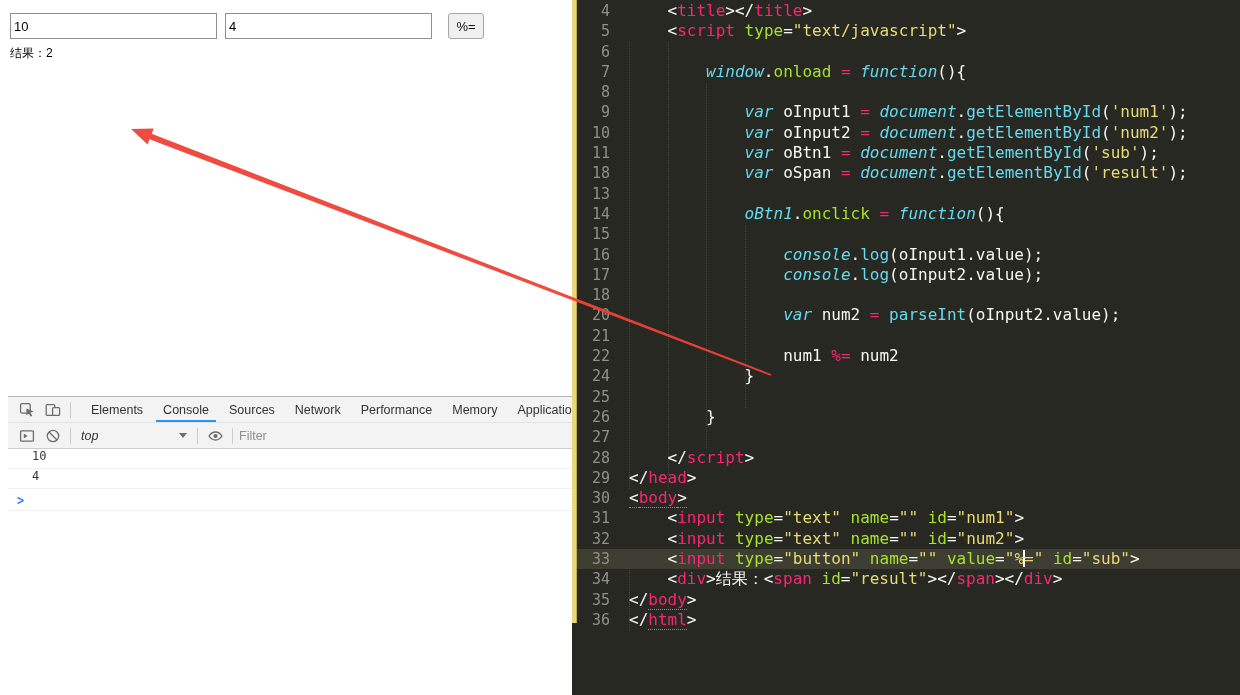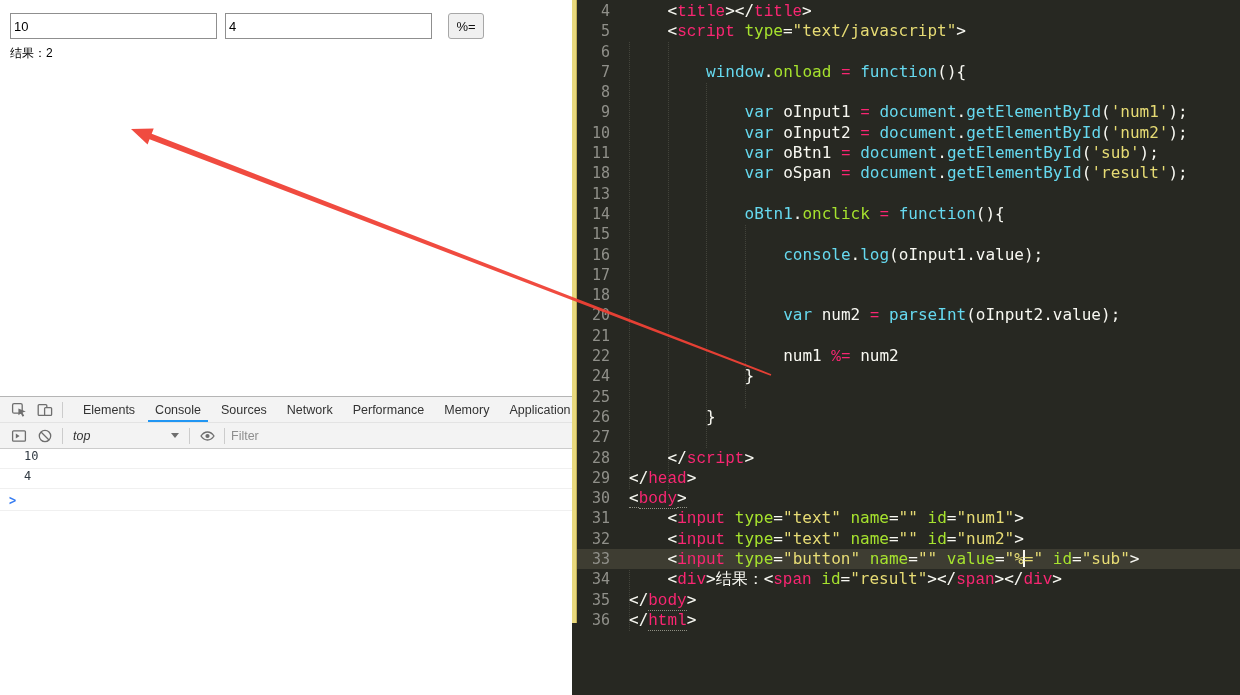--- a/index.html
+++ b/index.html
@@ -19,21 +19,21 @@
   }
   #in1 { left:10px; } #in2 { left:225px; }
   .op-button {
     position:absolute; left:448px; top:13px; width:36px; height:26px;
     background:#f0f0f0; border:1px solid #a7a7a7; border-radius:3px;
     font:13px "Liberation Sans", sans-serif; color:#111; text-align:center;
   }
   .result-line { position:absolute; left:10px; top:45px; font-size:12px; color:#000; }
 
   
-  .devtools { position:absolute; left:0; top:396px; width:572px; height:299px; background:#fff; border-top:1px solid #b5b5b5; }
+  .devtools { position:absolute; left:8px; top:396px; width:572px; height:299px; background:#fff; border-top:1px solid #b5b5b5; }
   .dt-row { display:flex; align-items:center; background:#f3f3f3; }
   .dt-tabsrow { height:26px; border-bottom:1px solid #e3e3e3; padding-left:6px; overflow:hidden; }
   .dt-toolbar { height:26px; border-bottom:1px solid #ccc; padding-left:6px; }
   .dt-iconbtn { width:26px; height:24px; display:flex; align-items:center; justify-content:center; flex:none; }
   .dt-sep { width:1px; height:16px; background:#ccc; margin:0 4px; flex:none; }
   .dt-tabs { display:flex; height:100%; margin-left:6px; }
   .dt-tab { position:relative; display:flex; align-items:center; padding:0 10px; font-size:12.5px; color:#333; white-space:nowrap; }
   .dt-tab.active::after { content:""; position:absolute; left:3px; right:3px; bottom:0; height:2px; background:var(--accent,#2196f3); }
   .dt-context { display:flex; align-items:center; justify-content:space-between; width:118px; padding:0 6px; font-size:12.5px; color:#333;font-style:italic; }
   .dd-caret { width:0; height:0; border-left:4px solid transparent; border-right:4px solid transparent; border-top:5px solid #6e6e6e; }
@@ -48,25 +48,25 @@
   .prompt-chevron { color:#367cf1; font:bold 12px "DejaVu Sans Mono", monospace; margin:0 8px 0 9px; transform:scaleY(1.15); }
 
   
   .editor { position:absolute; left:572px; top:0; width:668px; height:695px; background:var(--ed-bg,#272822); overflow:hidden; }
   .ed-lines { position:absolute; inset:0; padding-top:1px; }
   .line { display:flex; height:20.3px; }
   .line.cur { background:#3e3d32; }
   .gut { flex:none; width:38px; text-align:right; color:#90908a; font:15px/20.3px "DejaVu Sans Mono", monospace; }
   .code { margin:0 0 0 19px; font:16px/20.3px "DejaVu Sans Mono", monospace; white-space:pre; tab-size:4; -moz-tab-size:4; color:var(--c-w,#f8f8f2); }
   .tok.w  { color:var(--c-w,#f8f8f2); }
-  .tok.p  { color:var(--c-p,#f92672);font-family:Liberation Mono, monospace; }
+  .tok.p  { color:var(--c-p,#f92672); }
   .tok.g  { color:var(--c-g,#a6e22e); }
   .tok.y  { color:var(--c-y,#e6db74); }
   .tok.c  { color:var(--c-c,#66d9ef); }
-  .tok.ci { color:var(--c-c,#66d9ef); }
+  .tok.ci { color:var(--c-c,#66d9ef); font-style:italic; }
   .tok.ul { border-bottom:1px dotted #8f8f83; }
   .tok.caret { display:inline-block; width:2px; height:17px; background:#f8f8f0; margin:0 -1px; vertical-align:-3px; }
   .indent-guide { position:absolute; width:0; border-left:1px dotted #43443b; }
   .edge-strip { position:absolute; left:0; top:0; width:5px; height:623px; background:#e8d87d; border-right:1px solid #bfae55; }
 
   
   .arrow-overlay { position:absolute; inset:0; pointer-events:none; z-index:50; }
 
   svg.icon { display:block; }
   svg.icon .st { stroke:#6e6e6e; fill:none; stroke-width:1.3; }
@@ -202,20 +202,21 @@
         <div class="line">
           <span class="gut">15</span>
           <pre class="code"></pre>
         </div>
         <div class="line">
           <span class="gut">16</span>
           <pre class="code"><span class="tok w">				</span><span class="tok ci">console</span><span class="tok w">.</span><span class="tok c">log</span><span class="tok w">(oInput1.value);</span></pre>
         </div>
         <div class="line">
           <span class="gut">17</span>
+          <pre class="code"><span class="tok w">				</span><span class="tok ci">console</span><span class="tok w">.</span><span class="tok c">log</span><span class="tok w">(oInput2.value);</span></pre>
         </div>
         <div class="line">
           <span class="gut">18</span>
           <pre class="code"></pre>
         </div>
         <div class="line">
           <span class="gut">20</span>
           <pre class="code"><span class="tok w">				</span><span class="tok ci">var</span><span class="tok w"> num2 </span><span class="tok p">=</span><span class="tok w"> </span><span class="tok c">parseInt</span><span class="tok w">(oInput2.value);</span></pre>
         </div>
         <div class="line">

